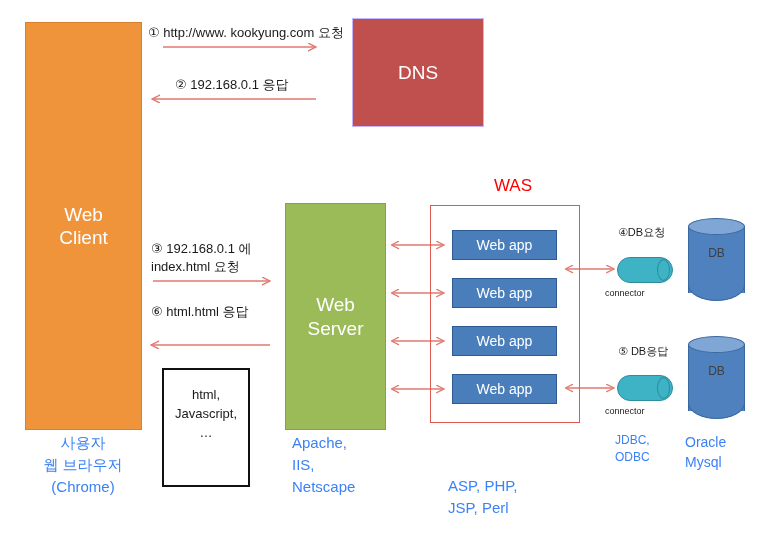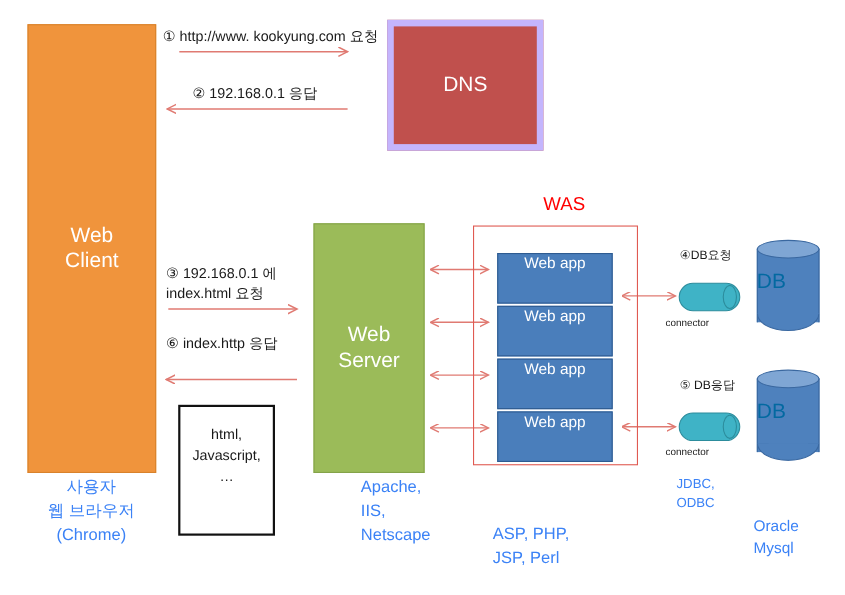--- a/index.html
+++ b/index.html
@@ -39,21 +39,21 @@
     line-height: 1.22;
     text-align: center;
     white-space: pre-line;
   }
 
   
   #dns-box {
     left: 352px; top: 18px;
     width: 130px; height: 107px;
     background: #C0504D;
-    border: 6px solid #c4b5fd;
+    border: 1px solid #c4b5fd;
     display: flex;
     align-items: center;
     justify-content: center;
   }
   #dns-box .boxlabel {
     color: #ffffff;
     font-size: 19px;
     text-align: center;
   }
 
@@ -107,25 +107,25 @@
     left: 430px; top: 205px;
     width: 150px; height: 218px;
     border: 1.5px solid #E05A52;
     background: transparent;
     box-sizing: border-box;
   }
   .webapp {
     position: absolute;
     left: 452px;
     width: 105px;
-    height: 46px;
+    height: 30px;
     background: #4A7EBB;
     border: 1.5px solid #2E5B91;
     display: flex;
-    align-items: flex-start;
+    align-items: center;
     justify-content: center;
     box-sizing: border-box;
   }
   .webapp .boxlabel {
     color: #ffffff;
     font-size: 14px;
   }
   #webapp-0 { top: 230px; }
   #webapp-1 { top: 278px; }
   #webapp-2 { top: 326px; }
@@ -196,22 +196,23 @@
     width: 57px; height: 17px;
     background: #7FA6D4;
     border: 1.5px solid #3A68A0;
     border-radius: 50%;
     box-sizing: border-box;
   }
   .db-cyl .boxlabel {
     position: absolute;
     left: 0; top: 28px;
     width: 57px;
-    color: #0369a1;
-    font-size: 19px;
+    text-align: center;
+    color: #404040;
+    font-size: 12px;
   }
   #db-1 { left: 688px; top: 218px; }
   #db-2 { left: 688px; top: 336px; }
 
   
   .step-label {
     position: absolute;
     font-size: 13px;
     line-height: 1.35;
     color: #1a1a1a;
@@ -230,24 +231,24 @@
     font-size: 15px;
     line-height: 1.45;
     color: #3b82f6;
     white-space: pre-line;
   }
   #caption-client {
     left: 18px; top: 432px;
     width: 130px;
     text-align: center;
   }
-  #caption-webserver { left: 292px; top: 432px; margin-left: 36px; }
+  #caption-webserver { left: 292px; top: 432px; }
   #caption-was       { left: 448px; top: 447px; margin-top: 28px; }
   #caption-connector { left: 615px; top: 432px; font-size: 12px; }
-  #caption-db        { left: 685px; top: 432px; font-size: 14px; margin-top: 36px; }
+  #caption-db        { left: 685px; top: 432px; font-size: 14px; }
 
   svg.arrows {
     position: absolute;
     left: 0; top: 0;
     width: 768px; height: 541px;
     pointer-events: none;
   }
 </style>
 </head>
 <body>
@@ -339,21 +340,21 @@
     <div class="body"></div>
     <div class="bottom"></div>
     <div class="top"></div>
     <div class="boxlabel">DB</div>
   </div>
 
   <div class="step-label" id="step-1">① http://www. kookyung.com 요청</div>
   <div class="step-label" id="step-2">② 192.168.0.1 응답</div>
   <div class="step-label" id="step-3">③ 192.168.0.1 에
 index.html 요청</div>
-  <div class="step-label" id="step-6">⑥ index.http 응답</div>
+  <div class="step-label" id="step-6">⑥ html.html 응답</div>
   <div class="step-label" id="step-4">④DB요청</div>
   <div class="step-label" id="step-5">⑤ DB응답</div>
 
   <div class="caption" id="caption-client">사용자
 웹 브라우저
 (Chrome)</div>
   <div class="caption" id="caption-webserver">Apache,
 IIS,
 Netscape</div>
   <div class="caption" id="caption-was">ASP, PHP,

